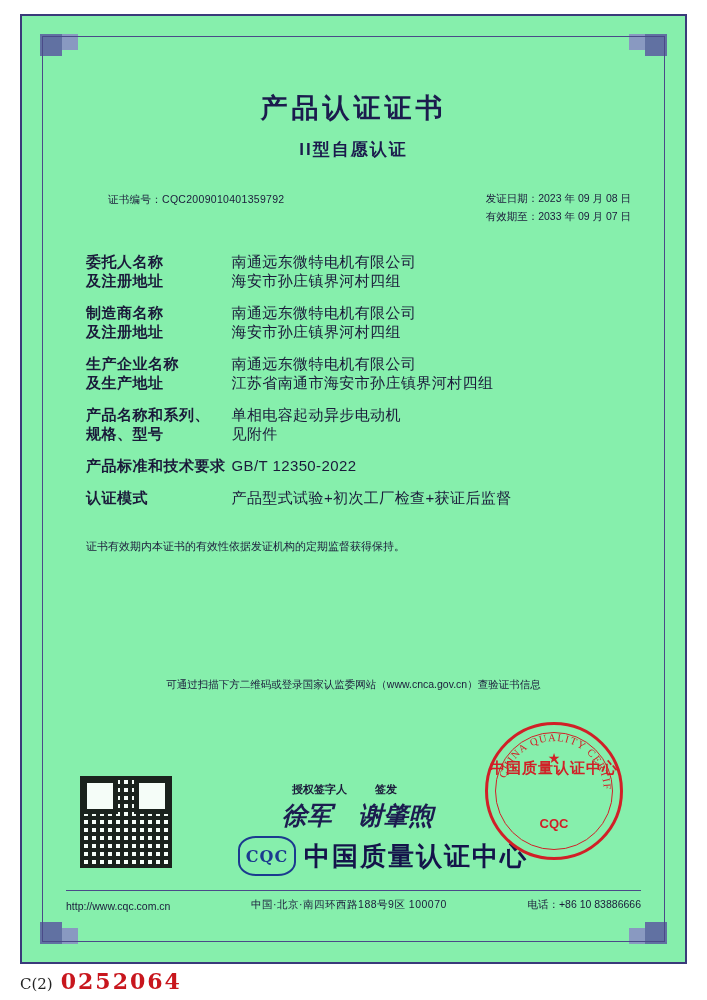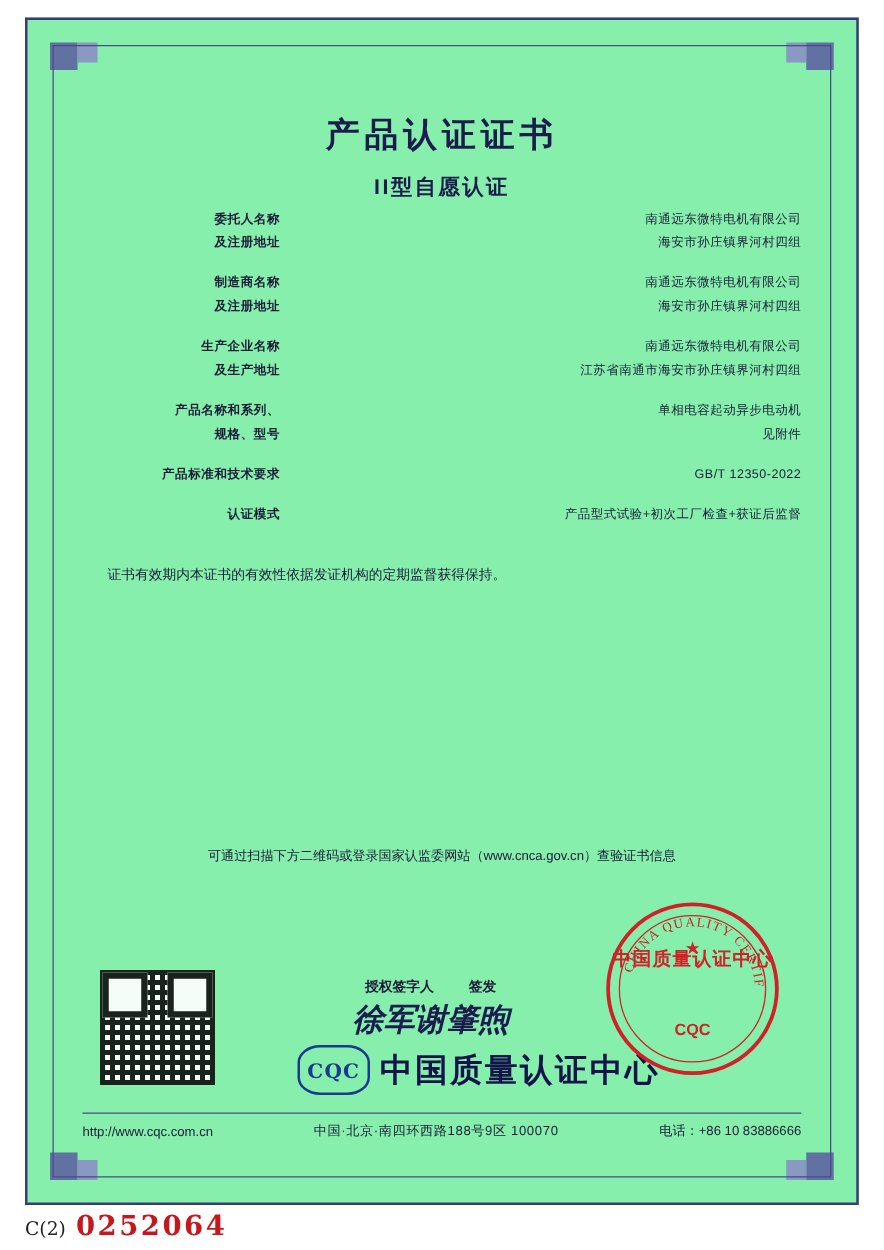--- a/index.html
+++ b/index.html
@@ -94,25 +94,24 @@
   .dates {
     position: absolute;
     right: 10px;
     top: 0;
     text-align: left;
     line-height: 18px;
   }
 
   
   .fields {
-    margin-top: 2px;
+    margin-top: 20px;
     width: 100%;
     border-collapse: collapse;
-    font-size: 10px;
-    text-align: right;
+    font-size: 15px;
   }
   .fields td {
     vertical-align: top;
     padding: 3px 0;
   }
   .fields td.label {
     width: 138px;
     font-weight: bold;
     padding-left: 20px;
     white-space: nowrap;
@@ -175,20 +174,21 @@
   }
   .sig-labels {
     display: flex;
     gap: 28px;
     font-size: 11px;
     font-weight: bold;
     padding-left: 26px;
   }
   .sig-names {
     display: flex;
+    gap: 26px;
     padding-left: 16px;
     margin-top: 2px;
   }
   .sig-name {
     font-family: "DejaVu Serif", serif;
     font-size: 25px;
     font-style: italic;
     font-weight: bold;
     color: #1c1c50;
   }
@@ -308,20 +308,33 @@
   <div class="corner bl2"></div>
   <div class="corner br2"></div>
 
   <div class="cert-inner"></div>
 
   <div class="content">
 
     <div class="title-main">产品认证证书</div>
     <div class="title-sub">II型自愿认证</div>
 
+    <div class="meta-row">
+      <div class="cert-no">
+        <span>证书编号：</span><span>CQC2009010401359792</span>
+      </div>
+      <div class="dates">
+        <div>
+          <span>发证日期：</span><span>2023 年 09 月 08 日</span>
+        </div>
+        <div>
+          <span>有效期至：</span><span>2033 年 09 月 07 日</span>
+        </div>
+      </div>
+    </div>
 
     <table class="fields">
       <tbody>
           <tr>
         <td class="label">
           <span class="val-line">委托人名称</span>
           <span class="val-line">及注册地址</span>
         </td>
         <td class="value">
           <span class="val-line">南通远东微特电机有限公司</span>

